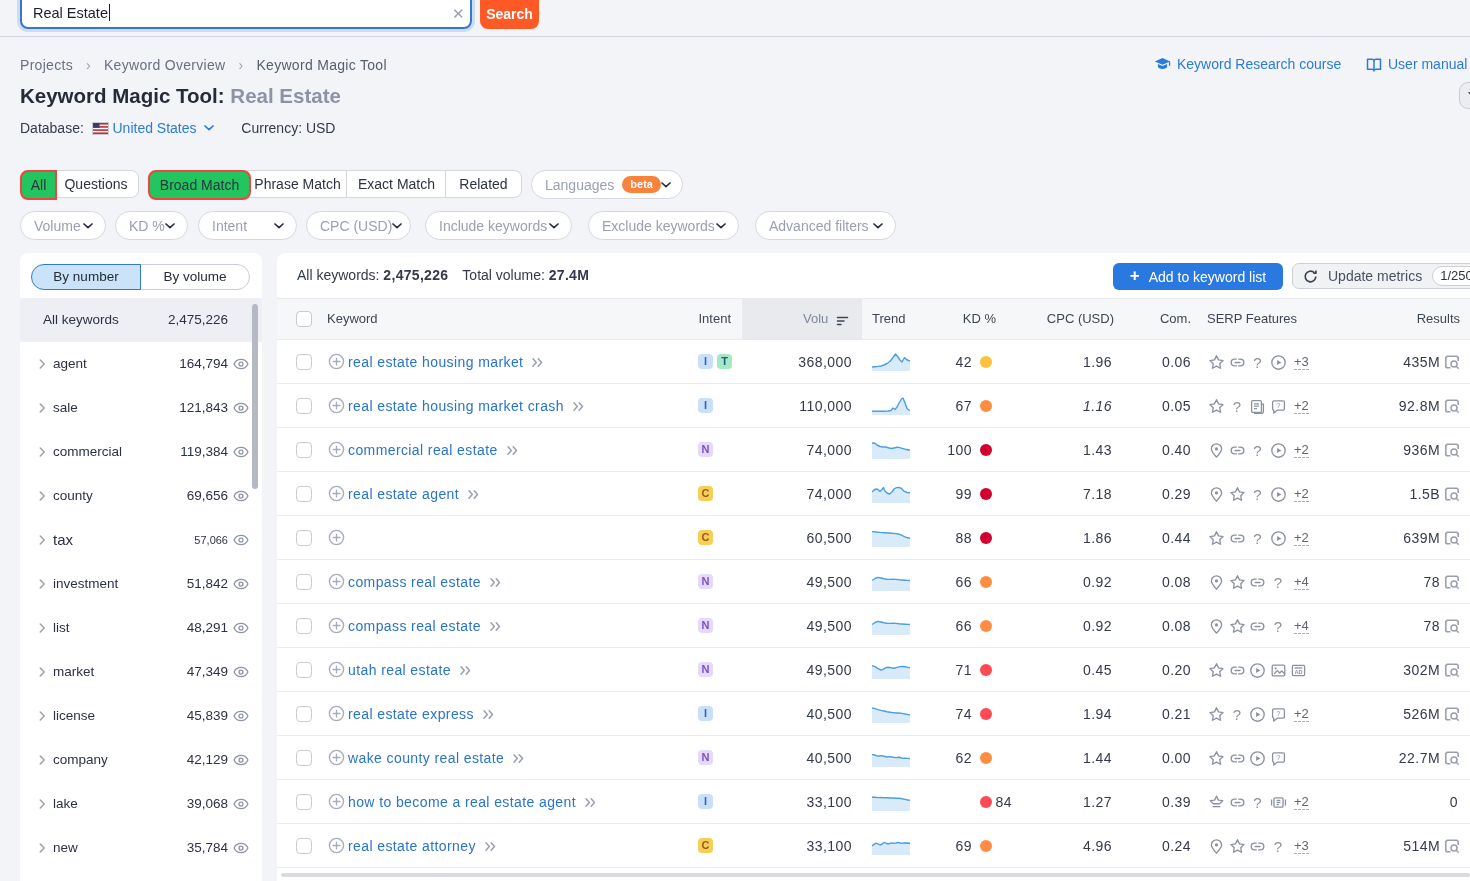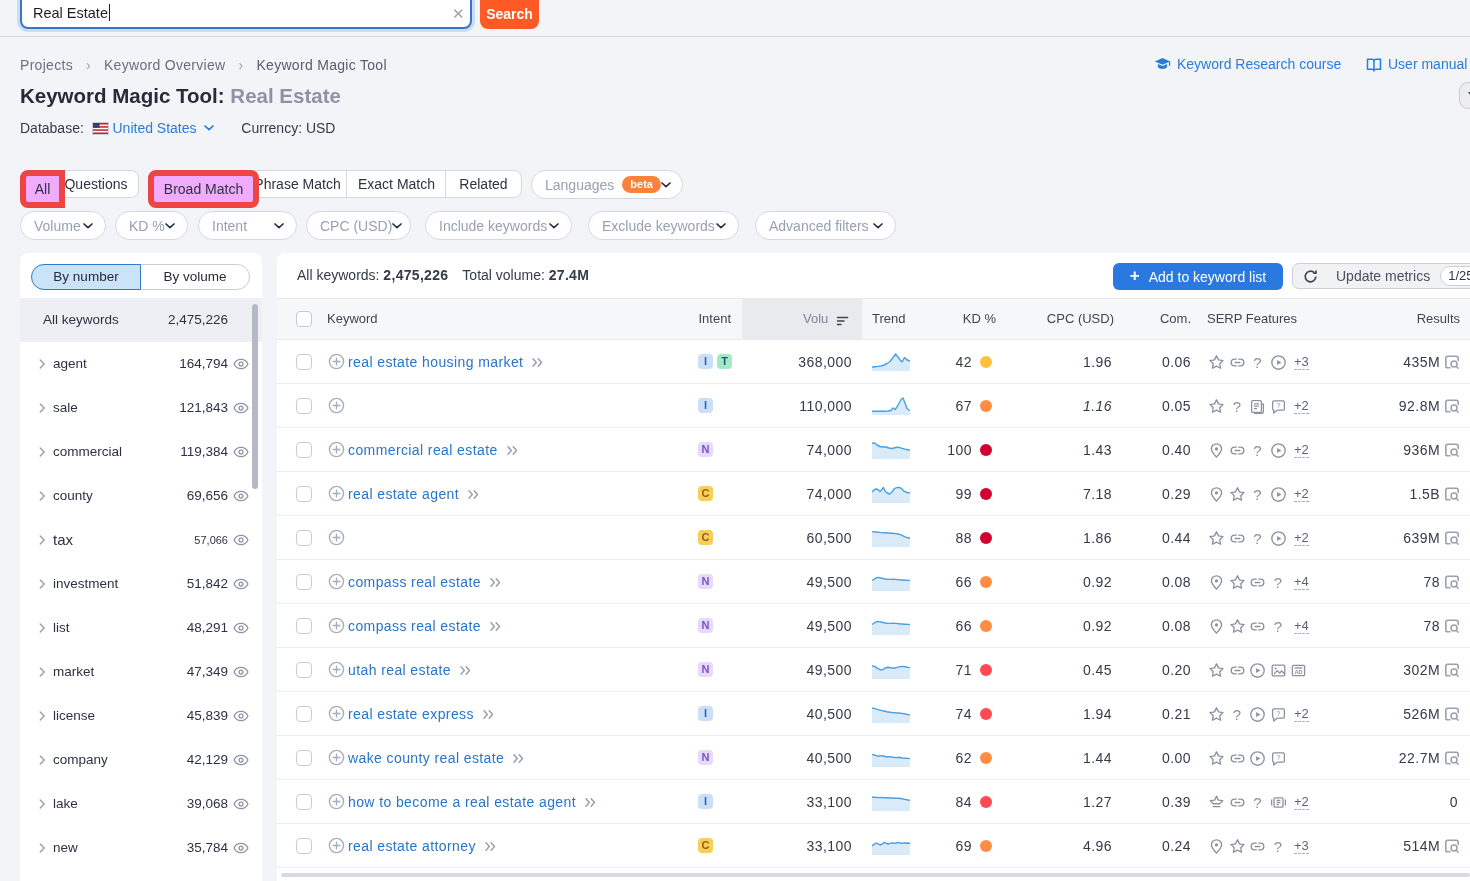--- a/index.html
+++ b/index.html
@@ -2,21 +2,21 @@
 <html><head><meta charset="utf-8">
 <style>
 html,body{margin:0;padding:0;}
 body{font-family:"Liberation Sans",sans-serif;}
 .page{position:relative;width:1470px;height:881px;background:#f3f4f8;overflow:hidden;}
 .abs{position:absolute;}
 .pill{position:absolute;height:27px;border:1px solid #d6d8e0;border-radius:15px;display:flex;align-items:center;color:#99a1af;font-size:14px;white-space:nowrap;background:#fff;}
 .pill .lbl{padding-left:13px;}
 .pill .ch{margin-left:auto;padding-right:12px;display:flex;}
 .seg{position:absolute;top:170px;height:26px;line-height:26px;font-size:14px;color:#2d3340;text-align:center;background:#fff;border:1px solid #d4d7de;}
-.seg.sel{background:#f0abfc;border:6px solid #ef4444;z-index:2;}
+.seg.sel{background:#22c55e;border:2px solid #ef4444;z-index:2;}
 .hlabel{position:absolute;top:0;height:42px;line-height:42px;font-size:13px;color:#3e4553;}
 .cell{position:absolute;height:44px;line-height:44px;}
 .num{font-size:14px;color:#333a49;text-align:right;letter-spacing:.45px;}
 </style></head><body>
 <div class="page">
 
 <div class="abs" style="left:20px;top:-10px;width:452px;height:39px;background:#fff;border:2px solid #3b76c6;border-radius:8px;box-shadow:0 0 0 3px #c9def5;box-sizing:border-box;"></div>
 <div class="abs" style="left:33px;top:4px;font-size:14.5px;color:#1b1f28;">Real Estate<span style="display:inline-block;width:1.5px;height:17px;background:#1b1f28;vertical-align:-3px;margin-left:1px;"></span></div>
 <div class="abs" style="left:452px;top:5px;font-size:15px;color:#99a2b0;">✕</div>
 <div class="abs" style="left:480px;top:-10px;width:59px;height:39px;background:#ff5a26;border-radius:8px;color:#fff;font-size:14px;font-weight:bold;text-align:center;line-height:48px;">Search</div>
@@ -292,21 +292,21 @@
 <div class="abs" style="left:297px;top:253px;height:45px;line-height:45px;font-size:14px;color:#333a49;">All keywords: <b style="letter-spacing:.3px;">2,475,226</b><span style="display:inline-block;width:14px;"></span>Total volume: <b style="letter-spacing:.3px;">27.4M</b></div>
 <div class="abs" style="left:1113px;top:263px;width:170px;height:27px;background:#2979e0;border-radius:6px;color:#fff;font-size:14px;display:flex;align-items:center;justify-content:center;">
 <span style="font-size:17px;margin-right:9px;font-weight:bold;margin-top:-2px;">+</span>Add to keyword list</div>
 <div class="abs" style="left:1292px;top:263px;width:200px;height:26px;background:#f1f2f4;border:1px solid #cdd0d7;border-radius:7px;box-sizing:border-box;display:flex;align-items:center;">
 <span style="margin-left:10px;display:flex;">
         <svg width="15" height="15" viewBox="0 0 15 15" style="">
           <path d="M12.8 7.5a5.3 5.3 0 11-1.6-3.8" fill="none" stroke="#3d4452" stroke-width="1.7"></path>
           <path d="M12.9 1.6v2.6h-2.6" fill="none" stroke="#3d4452" stroke-width="1.7" stroke-linejoin="round"></path>
         </svg>
       </span>
-<span style="margin-left:18px;font-size:14px;color:#495061;">Update metrics</span>
+<span style="margin-left:10px;font-size:14px;color:#495061;">Update metrics</span>
 <span style="margin-left:10px;background:#fff;border:1px solid #cdd0d7;border-radius:10px;height:18px;line-height:18px;font-size:13px;color:#2d3340;padding:0 7px;">1/250</span>
 </div>
 <div class="abs" style="left:277px;top:298px;width:1193px;height:42px;background:#f6f7f9;border-top:1px solid #e8eaf0;border-bottom:1px solid #e8eaf0;box-sizing:border-box;"></div>
 <div class="abs" style="left:742px;top:299px;width:120px;height:40px;background:#e8eaee;"></div>
 <div class="abs" style="left:296px;top:311px;width:16px;height:16px;background:#fff;border:1.5px solid #c4c9d2;border-radius:4px;box-sizing:border-box;"></div>
 <div class="hlabel" style="left:327px;top:298px;">Keyword</div>
 <div class="hlabel" style="left:631px;top:298px;width:100px;text-align:right;">Intent</div>
 <div class="hlabel" style="left:803px;top:298px;color:#81879a;">Volu</div>
     <div class="abs" style="left:836px;top:313px;"><svg width="13" height="12" viewBox="0 0 13 12" style="">
         <g stroke="#3e4553" stroke-width="1.5" stroke-linecap="round">
@@ -381,20 +381,28 @@
       </svg>
     </div>
 <div class="abs" style="left:277px;top:384px;width:1193px;height:44px;border-bottom:1px solid #e9ebf1;box-sizing:border-box;"></div>
 <div class="abs" style="left:296px;top:398px;width:16px;height:16px;background:#fff;border:1.5px solid #c6cbd4;border-radius:4px;box-sizing:border-box;"></div>
 <div class="abs" style="left:328px;top:397px;display:flex;">
       <svg width="17" height="17" viewBox="0 0 17 17" style="">
         <circle cx="8.5" cy="8.5" r="7.1" fill="none" stroke="#a6adba" stroke-width="1.35"></circle>
         <path d="M8.5 5.1v6.8M5.1 8.5h6.8" stroke="#a6adba" stroke-width="1.35" stroke-linecap="round"></path>
       </svg>
     </div>
+<div class="abs" style="left:348px;top:384px;height:44px;display:flex;align-items:center;font-size:14px;color:#2a74c9;letter-spacing:.4px;">real estate housing market crash<span style="margin-left:8px;display:flex;">
+        <svg width="13" height="11" viewBox="0 0 13 11" style="">
+          <g fill="none" stroke="#98a0ad" stroke-width="1.5" stroke-linecap="round" stroke-linejoin="round">
+            <path d="M2 1.8l3.3 3.7L2 9.2"></path>
+            <path d="M7.2 1.8l3.3 3.7-3.3 3.7"></path>
+          </g>
+        </svg>
+      </span></div>
 <div style="position:absolute;left:698px;top:398px;width:15px;height:15px;background:#c9e0f8;border-radius:4px;color:#2e63c8;font-size:11px;font-weight:bold;text-align:center;line-height:15px;">I</div>
 <div class="cell num" style="left:752px;top:384px;width:100px;">110,000</div>
 <div class="abs" style="left:872px;top:395px;"><svg width="38" height="20" viewBox="0 0 38 20" style="">
         <polygon points="0,20 0,16.3 4,16.2 8,16.1 12,16.2 16,16 19,15.5 21,13 23,14.5 25,12 27,8 29.5,4 31,3 33,8 35,13.5 38,15.8 38,20" fill="#d9eaf8"></polygon>
         <polyline points="0,16.3 4,16.2 8,16.1 12,16.2 16,16 19,15.5 21,13 23,14.5 25,12 27,8 29.5,4 31,3 33,8 35,13.5 38,15.8" fill="none" stroke="#4a9fe3" stroke-width="1.4" stroke-linejoin="round"></polyline>
       </svg></div>
 <div class="cell num" style="left:872px;top:384px;width:100px;">67</div>
 <div class="abs" style="left:980px;top:400px;width:12px;height:12px;border-radius:50%;background:#ff8c43;"></div>
 <div class="cell num" style="left:1012px;top:384px;width:100px;font-style:italic;">1.16</div>
 <div class="cell num" style="left:1091px;top:384px;width:100px;">0.05</div>
@@ -930,21 +938,21 @@
             <path d="M7.2 1.8l3.3 3.7-3.3 3.7"></path>
           </g>
         </svg>
       </span></div>
 <div style="position:absolute;left:698px;top:794px;width:15px;height:15px;background:#c9e0f8;border-radius:4px;color:#2e63c8;font-size:11px;font-weight:bold;text-align:center;line-height:15px;">I</div>
 <div class="cell num" style="left:752px;top:780px;width:100px;">33,100</div>
 <div class="abs" style="left:872px;top:791px;"><svg width="38" height="20" viewBox="0 0 38 20" style="">
         <polygon points="0,20 0,6.2 3,6.3 6,6.6 9,6.5 12,6.8 15,6.7 18,7 21,7 24,7.3 27,7.3 30,7.8 33,8.4 36,9 38,9.2 38,20" fill="#d9eaf8"></polygon>
         <polyline points="0,6.2 3,6.3 6,6.6 9,6.5 12,6.8 15,6.7 18,7 21,7 24,7.3 27,7.3 30,7.8 33,8.4 36,9 38,9.2" fill="none" stroke="#4a9fe3" stroke-width="1.4" stroke-linejoin="round"></polyline>
       </svg></div>
-<div class="cell num" style="left:872px;top:780px;width:100px;">84</div>
+<div class="cell num" style="left:912px;top:780px;width:100px;">84</div>
 <div class="abs" style="left:980px;top:796px;width:12px;height:12px;border-radius:50%;background:#ff4953;"></div>
 <div class="cell num" style="left:1012px;top:780px;width:100px;">1.27</div>
 <div class="cell num" style="left:1091px;top:780px;width:100px;">0.39</div>
 <div class="abs" style="left:1208px;top:780px;height:44px;display:flex;align-items:center;gap:3.5px;">
       <span style="display:flex;width:17px;justify-content:center;">
         <svg width="17" height="17" viewBox="0 0 17 17" style="">
           <path d="M8.5 2.2l1.9 3.9 4.3.6-3.1 3h-6.2l-3.1-3 4.3-.6z" fill="none" stroke="#8b929f" stroke-width="1.35" stroke-linejoin="round"></path>
           <path d="M4.6 12.6h7.8" stroke="#8b929f" stroke-width="1.35"></path>
         </svg>
       </span>

